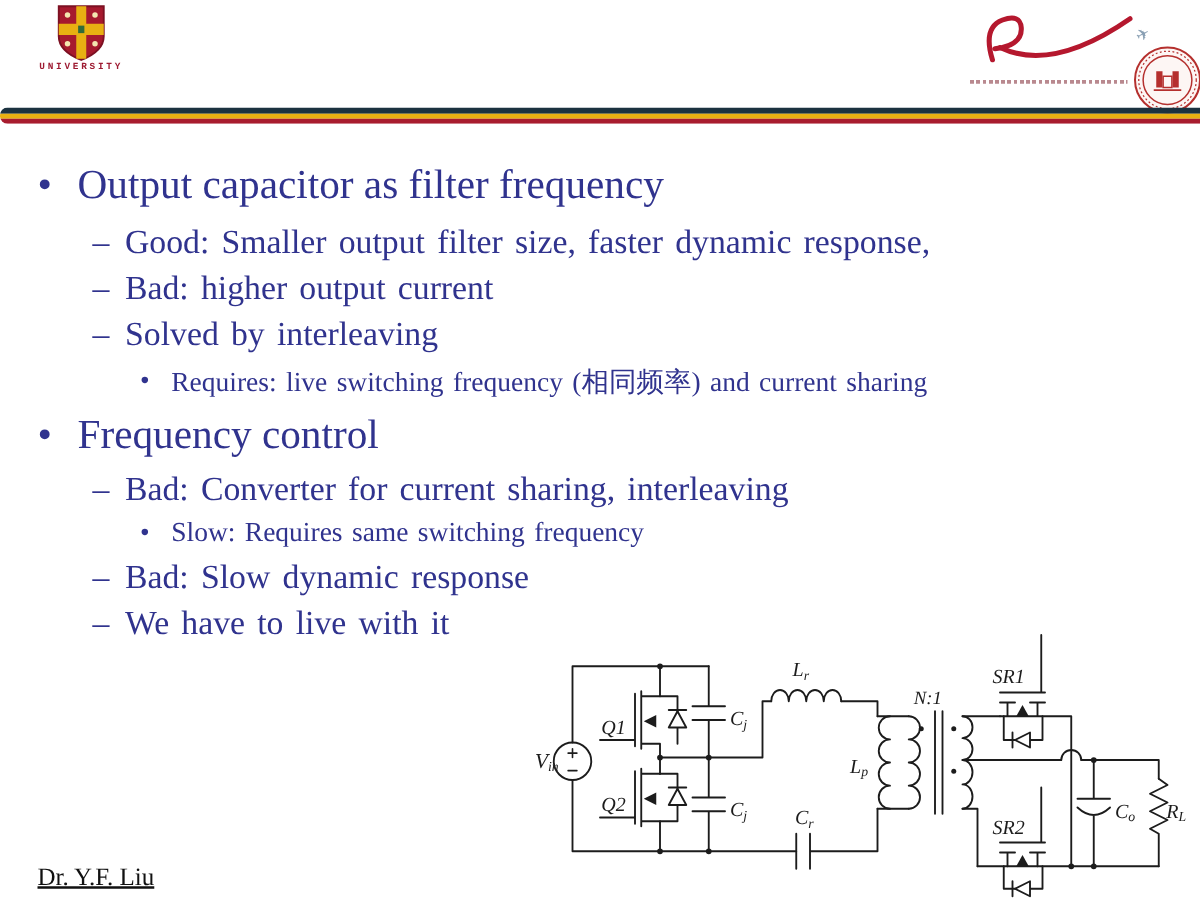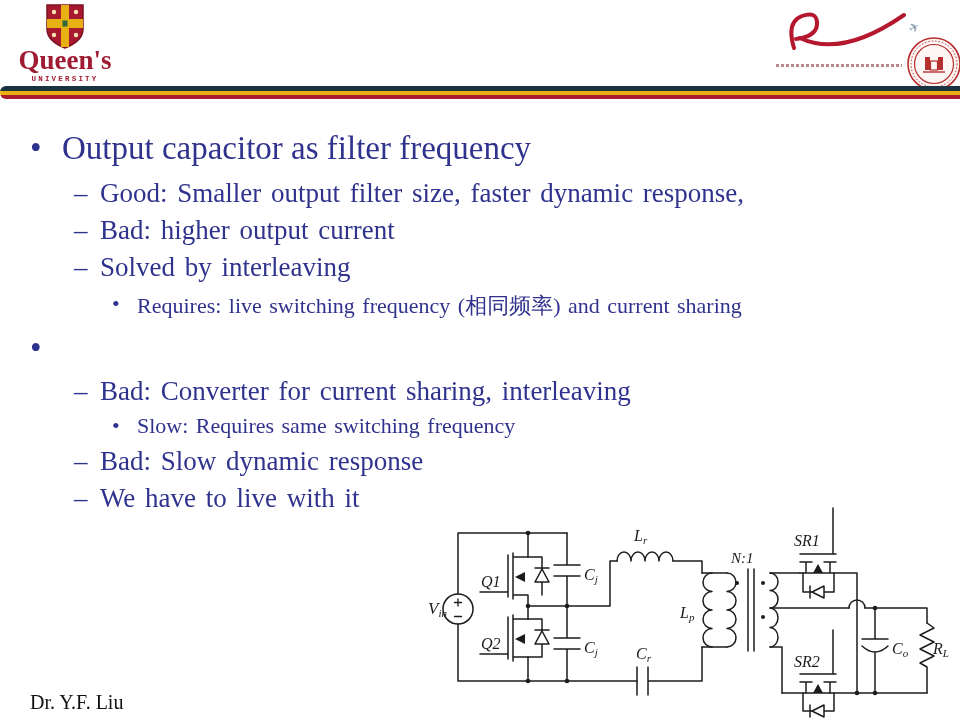--- a/index.html
+++ b/index.html
@@ -31,39 +31,38 @@
   #stripe-bar .s3{height:4px;background:#a81c2e;}
   
   .row{position:absolute;display:flex;color:#30338e;white-space:nowrap;}
   .row .mk{flex:none;}
   .l1{left:30px;font-size:33px;}   .l1 .mk{width:32px;}
   .l2{left:74px;font-size:27px;word-spacing:3px;}  .l2 .mk{width:26px;}
   .l3{left:112px;font-size:22px;word-spacing:2px;} .l3 .mk{width:25px;}
   
   #circuit{position:absolute;left:425px;top:505px;}
   
-  #footer-author{position:absolute;left:30px;top:691px;font-size:20px;color:#111111;}
+  #footer-author{position:absolute;left:30px;top:691px;font-size:20px;color:#111111;text-decoration:underline;}
 </style>
 </head>
 <body>
 
 <div id="slide">
 
   <div id="queens-logo">
     <svg class="crest" width="44" height="46" viewBox="0 0 44 46">
       <path d="M4,2 H40 V26 Q40,38 22,45 Q4,38 4,26 Z" fill="#a6192e" stroke="#7c1022" stroke-width="1.5"></path>
       <rect x="18" y="2" width="8" height="42" fill="#e8b012"></rect>
       <rect x="4" y="16" width="36" height="9" fill="#e8b012"></rect>
       <rect x="19.5" y="17.5" width="5" height="6" fill="#2f6b3a"></rect>
       <circle cx="11" cy="9" r="2.2" fill="#f4e5b0"></circle>
       <circle cx="33" cy="9" r="2.2" fill="#f4e5b0"></circle>
       <circle cx="11" cy="32" r="2.2" fill="#f4e5b0"></circle>
       <circle cx="33" cy="32" r="2.2" fill="#f4e5b0"></circle>
     </svg>
-    <div id="queens-wordmark">Queen's</div>
     <div id="queens-univ">UNIVERSITY</div>
   </div>
 
 
   <div id="speed-logo">
     <svg id="speed-swoosh" width="144" height="40" viewBox="0 0 144 40">
       <path d="M22,38 Q14,12 30,6 Q44,1 45,12 Q46,24 30,28 L24,29" fill="none" stroke="#b5182e" stroke-width="4" stroke-linecap="round"></path>
       <path d="M28,28 Q70,48 132,5" fill="none" stroke="#b5182e" stroke-width="4" stroke-linecap="round"></path>
     </svg>
     <span id="speed-plane">✈</span>
@@ -101,20 +100,21 @@
   <div class="row l2" style="top:252px">
     <span class="mk">–</span>
     <span class="tx">Solved by interleaving</span>
   </div>
   <div class="row l3" style="top:291px">
     <span class="mk">•</span>
     <span class="tx">Requires: live switching frequency (相同频率) and current sharing</span>
   </div>
   <div class="row l1" style="top:330px">
     <span class="mk">•</span>
+    <span class="tx">Frequency control</span>
   </div>
   <div class="row l2" style="top:376px">
     <span class="mk">–</span>
     <span class="tx">Bad: Converter for current sharing, interleaving</span>
   </div>
   <div class="row l3" style="top:413px">
     <span class="mk">•</span>
     <span class="tx">Slow: Requires same switching frequency</span>
   </div>
   <div class="row l2" style="top:446px">

